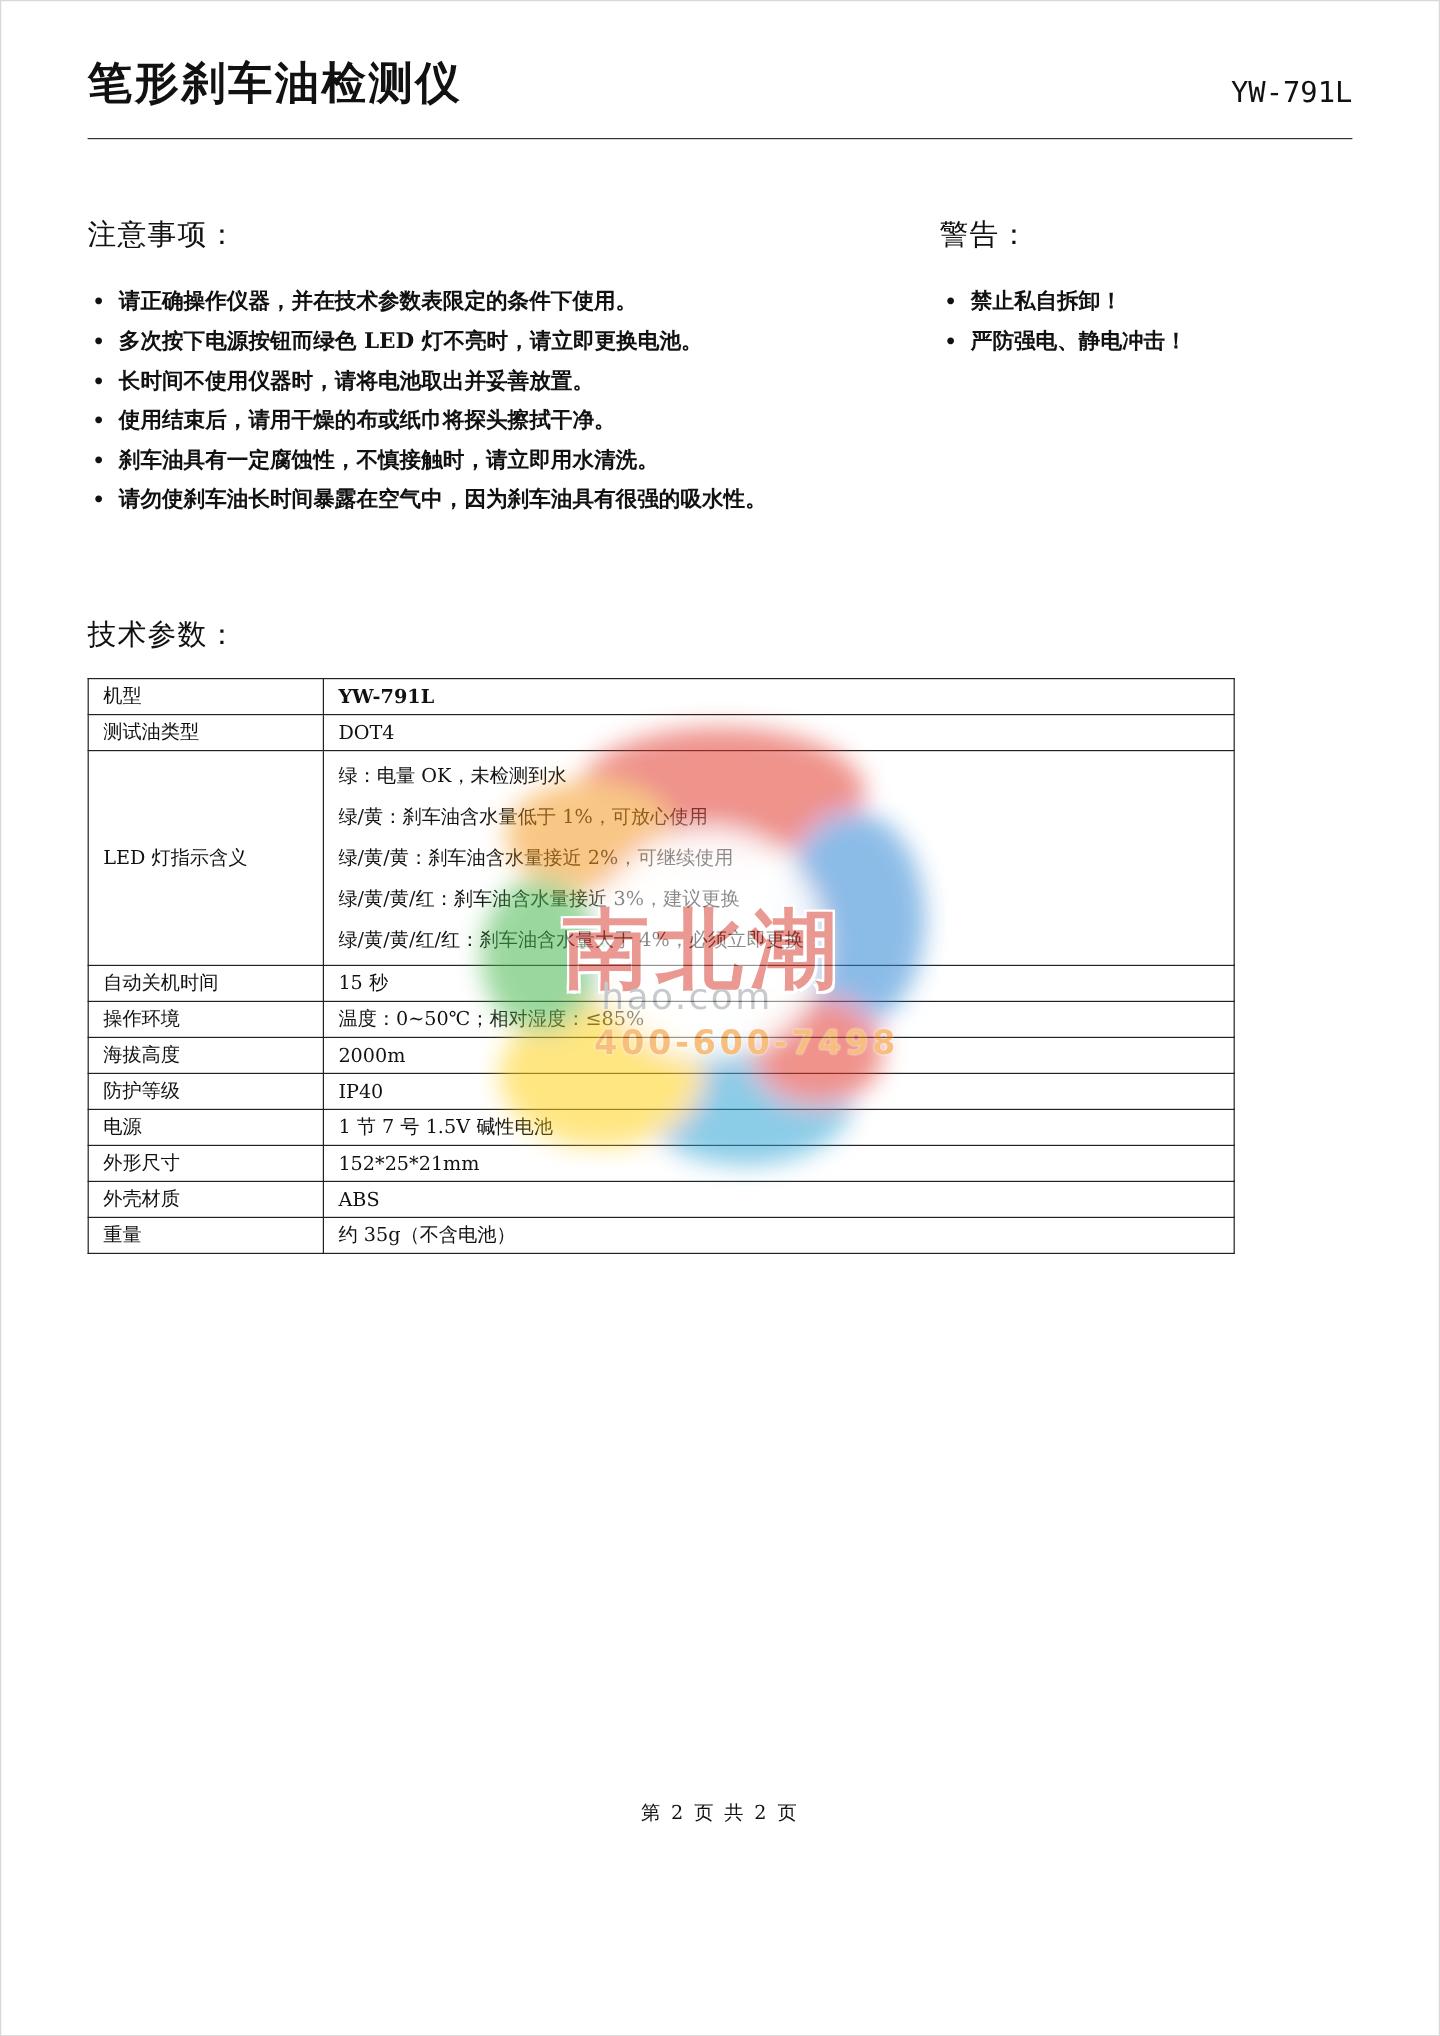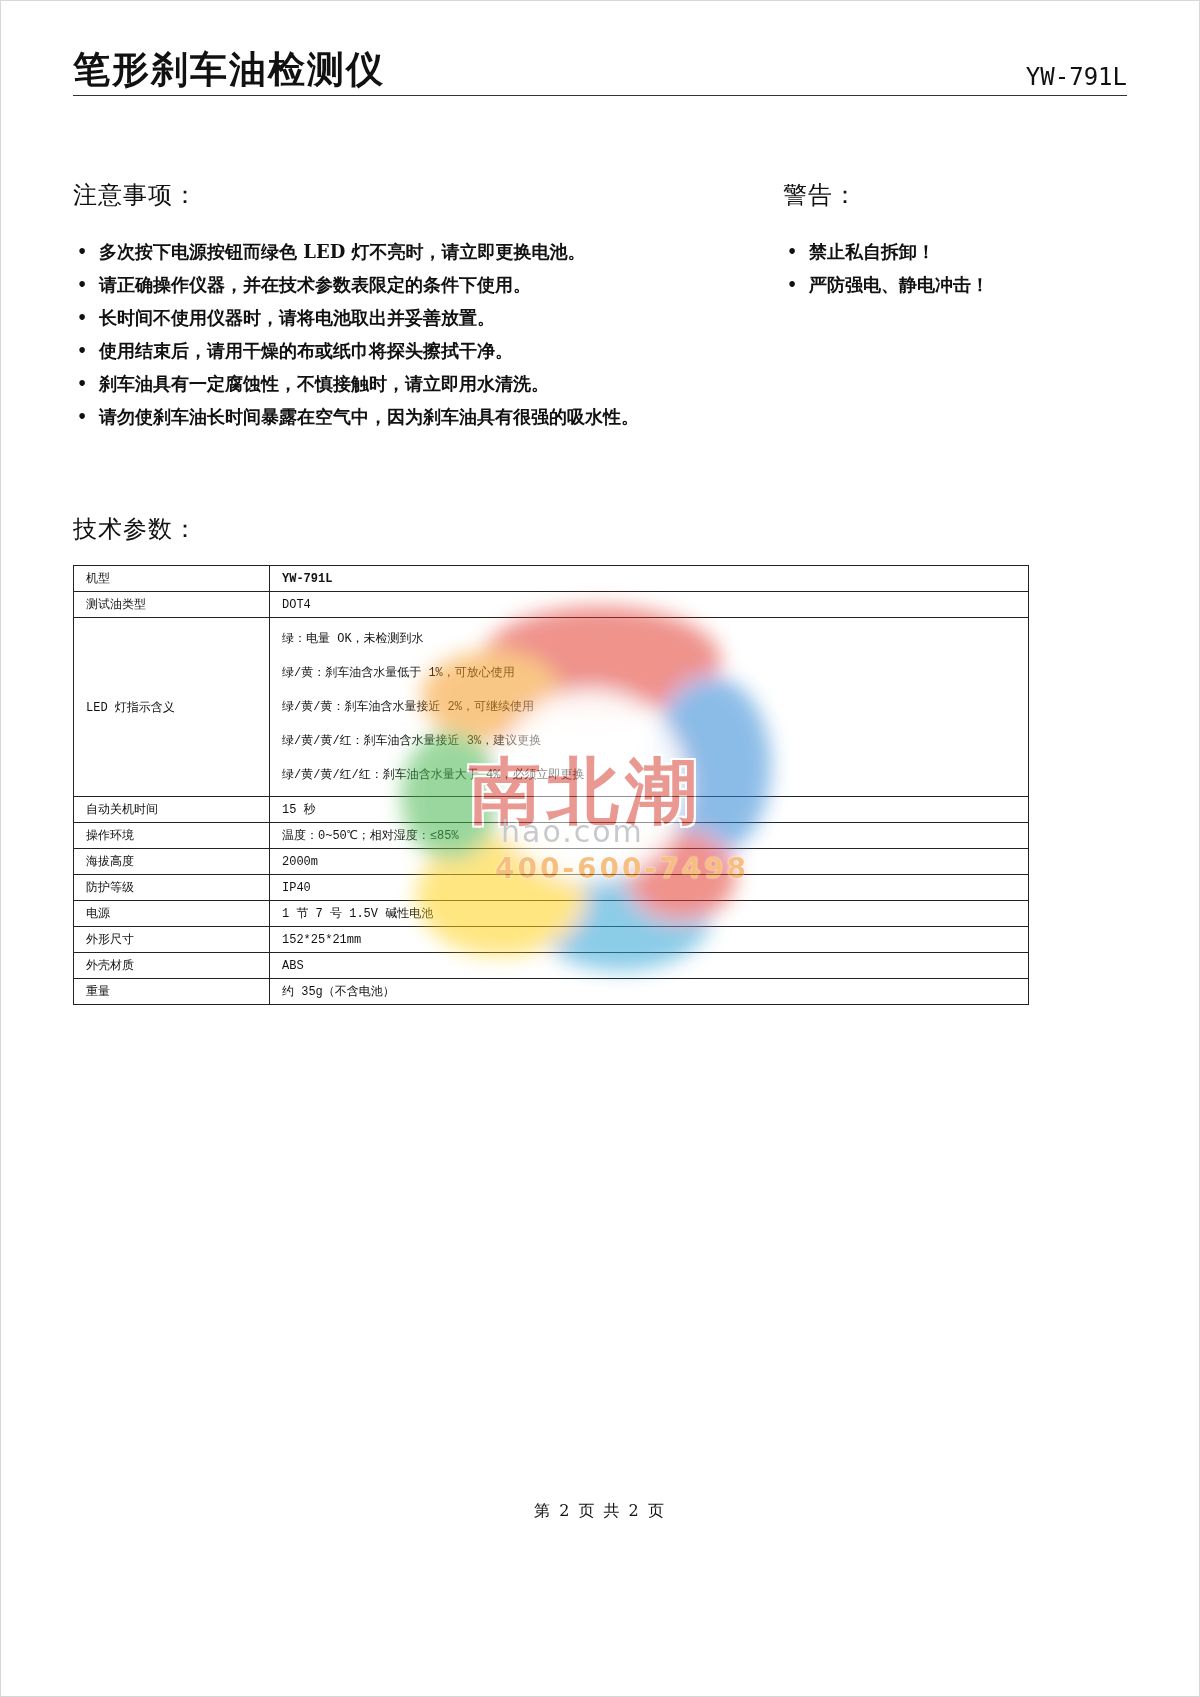--- a/index.html
+++ b/index.html
@@ -19,20 +19,21 @@
   
   .header {
     position: absolute;
     left: 72px;
     right: 72px;
     top: 44px;
     display: flex;
     align-items: flex-end;
     justify-content: space-between;
     border-bottom: 1px solid #333;
+    padding-bottom: 20px;
   }
   .doc-title {
     font-size: 37px;
     font-weight: bold;
     letter-spacing: 2px;
   }
   .doc-model {
     font-size: 24px;
     font-family: "DejaVu Sans Mono", "Liberation Mono", monospace;
     padding-bottom: 4px;
@@ -83,24 +84,23 @@
   }
   .specs .section-heading { margin-bottom: 20px; }
 
   table.spec-table {
     width: 956px;
     border-collapse: collapse;
     table-layout: fixed;
   }
   table.spec-table td {
     border: 1px solid #222;
-    font-size: 12px;
+    font-size: 16px;
     padding: 4px 12px;
     vertical-align: middle;
-    font-family: Liberation Mono, monospace;
   }
   td.label-cell { width: 196px; }
   td.value-cell { }
   .bold-value { font-weight: bold; }
   .led-line { line-height: 34px; white-space: nowrap; }
 
   
   .watermark {
     position: absolute;
     left: 350px;
@@ -165,22 +165,22 @@
 
   <div class="header">
     <div class="doc-title">笔形刹车油检测仪</div>
     <div class="doc-model">YW-791L</div>
   </div>
 
   <div class="upper">
     <div class="notes-col">
       <div class="section-heading">注意事项：</div>
       <ul class="bullets">
+        <li>请正确操作仪器，并在技术参数表限定的条件下使用。</li>
         <li>多次按下电源按钮而绿色 LED 灯不亮时，请立即更换电池。</li>
-        <li>请正确操作仪器，并在技术参数表限定的条件下使用。</li>
         <li>长时间不使用仪器时，请将电池取出并妥善放置。</li>
         <li>使用结束后，请用干燥的布或纸巾将探头擦拭干净。</li>
         <li>刹车油具有一定腐蚀性，不慎接触时，请立即用水清洗。</li>
         <li>请勿使刹车油长时间暴露在空气中，因为刹车油具有很强的吸水性。</li>
       </ul>
     </div>
     <div class="warning-col">
       <div class="section-heading">警告：</div>
       <ul class="bullets">
         <li>禁止私自拆卸！</li>

